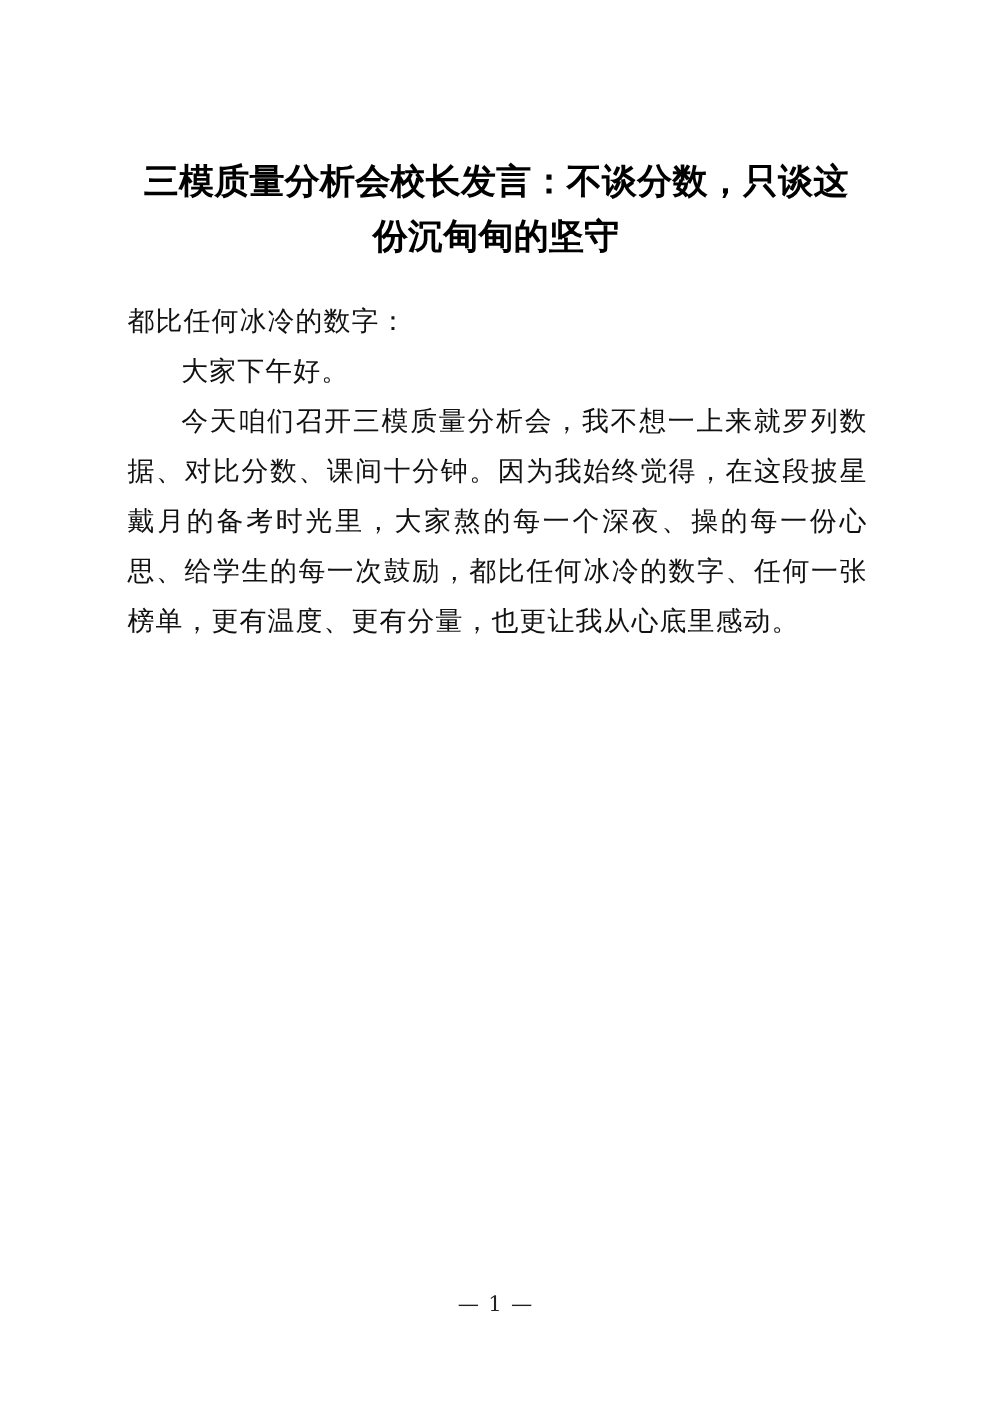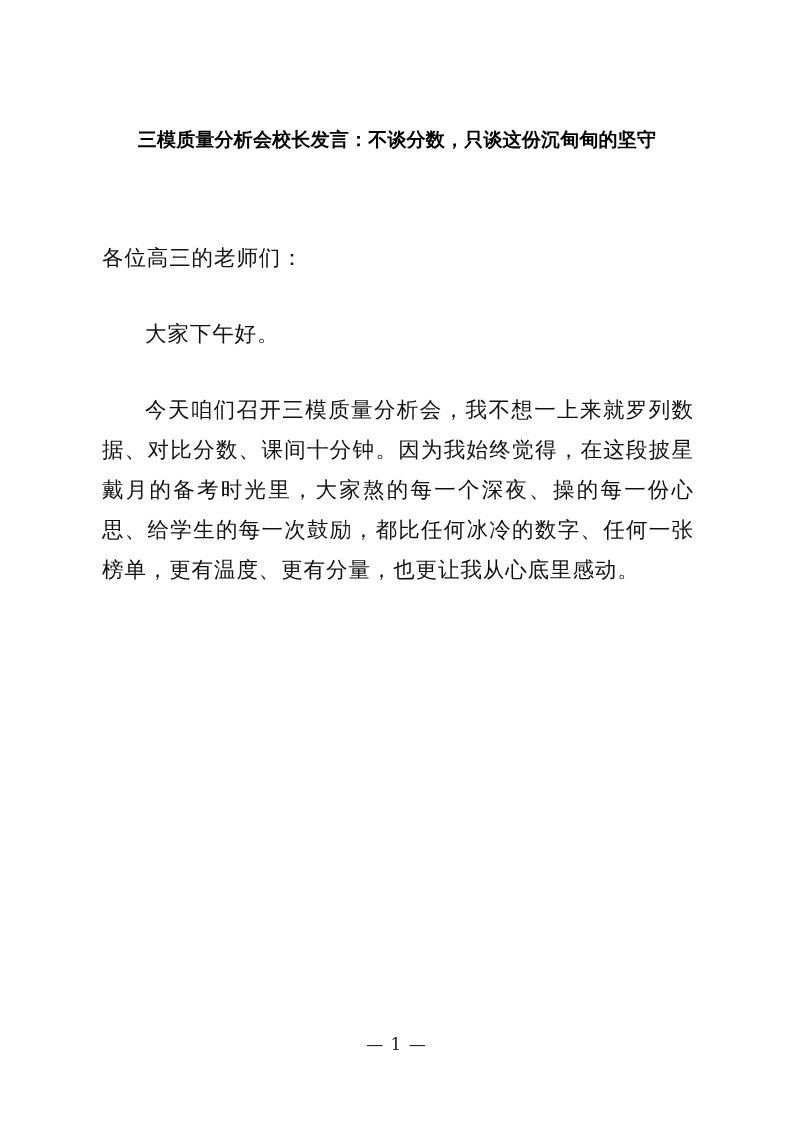--- a/index.html
+++ b/index.html
@@ -28,21 +28,21 @@
 
   
   .doc-title {
     position: absolute;
     left: 102px;
     top: 104px;
     width: 590px;
     text-align: center;
     font-family: "DejaVu Serif", "Liberation Serif", serif;
     font-weight: 700;
-    font-size: 19px;
+    font-size: 28px;
     line-height: 44px;
     letter-spacing: 0.2px;
     color: #000000;
   }
 
   
   .doc-body {
     position: absolute;
     left: 102px;
     top: 238px;
@@ -57,21 +57,20 @@
     text-justify: inter-character;
     text-align-last: left;
     color: #111111;
     margin: 0;
     letter-spacing: 0.9px;
     word-break: break-all;
   }
 
   .para.indent {
     text-indent: 2em;
-    margin-top: 36px;
   }
 
   
   .page-footer {
     position: absolute;
     left: 0;
     top: 1034px;
     width: 793px;
     text-align: center;
     font-family: "DejaVu Serif", "Liberation Serif", serif;
@@ -82,21 +81,21 @@
 </style>
 </head>
 <body>
 
 <div class="page">
 
   <h1 class="doc-title">三模质量分析会校长发言：不谈分数，只谈这份沉甸甸的坚守</h1>
 
   <div class="doc-body">
 
-    <p class="para">各位高三的老师们：</p>
+    <p class="para">都比任何冰冷的数字：</p>
 
     <p class="para indent">大家下午好。</p>
 
     <p class="para indent">今天咱们召开三模质量分析会，我不想一上来就罗列数据、对比分数、课间十分钟。因为我始终觉得，在这段披星戴月的备考时光里，大家熬的每一个深夜、操的每一份心思、给学生的每一次鼓励，都比任何冰冷的数字、任何一张榜单，更有温度、更有分量，也更让我从心底里感动。</p>
 
 
 
   </div>
 
   <div class="page-footer">— 1 —</div>

